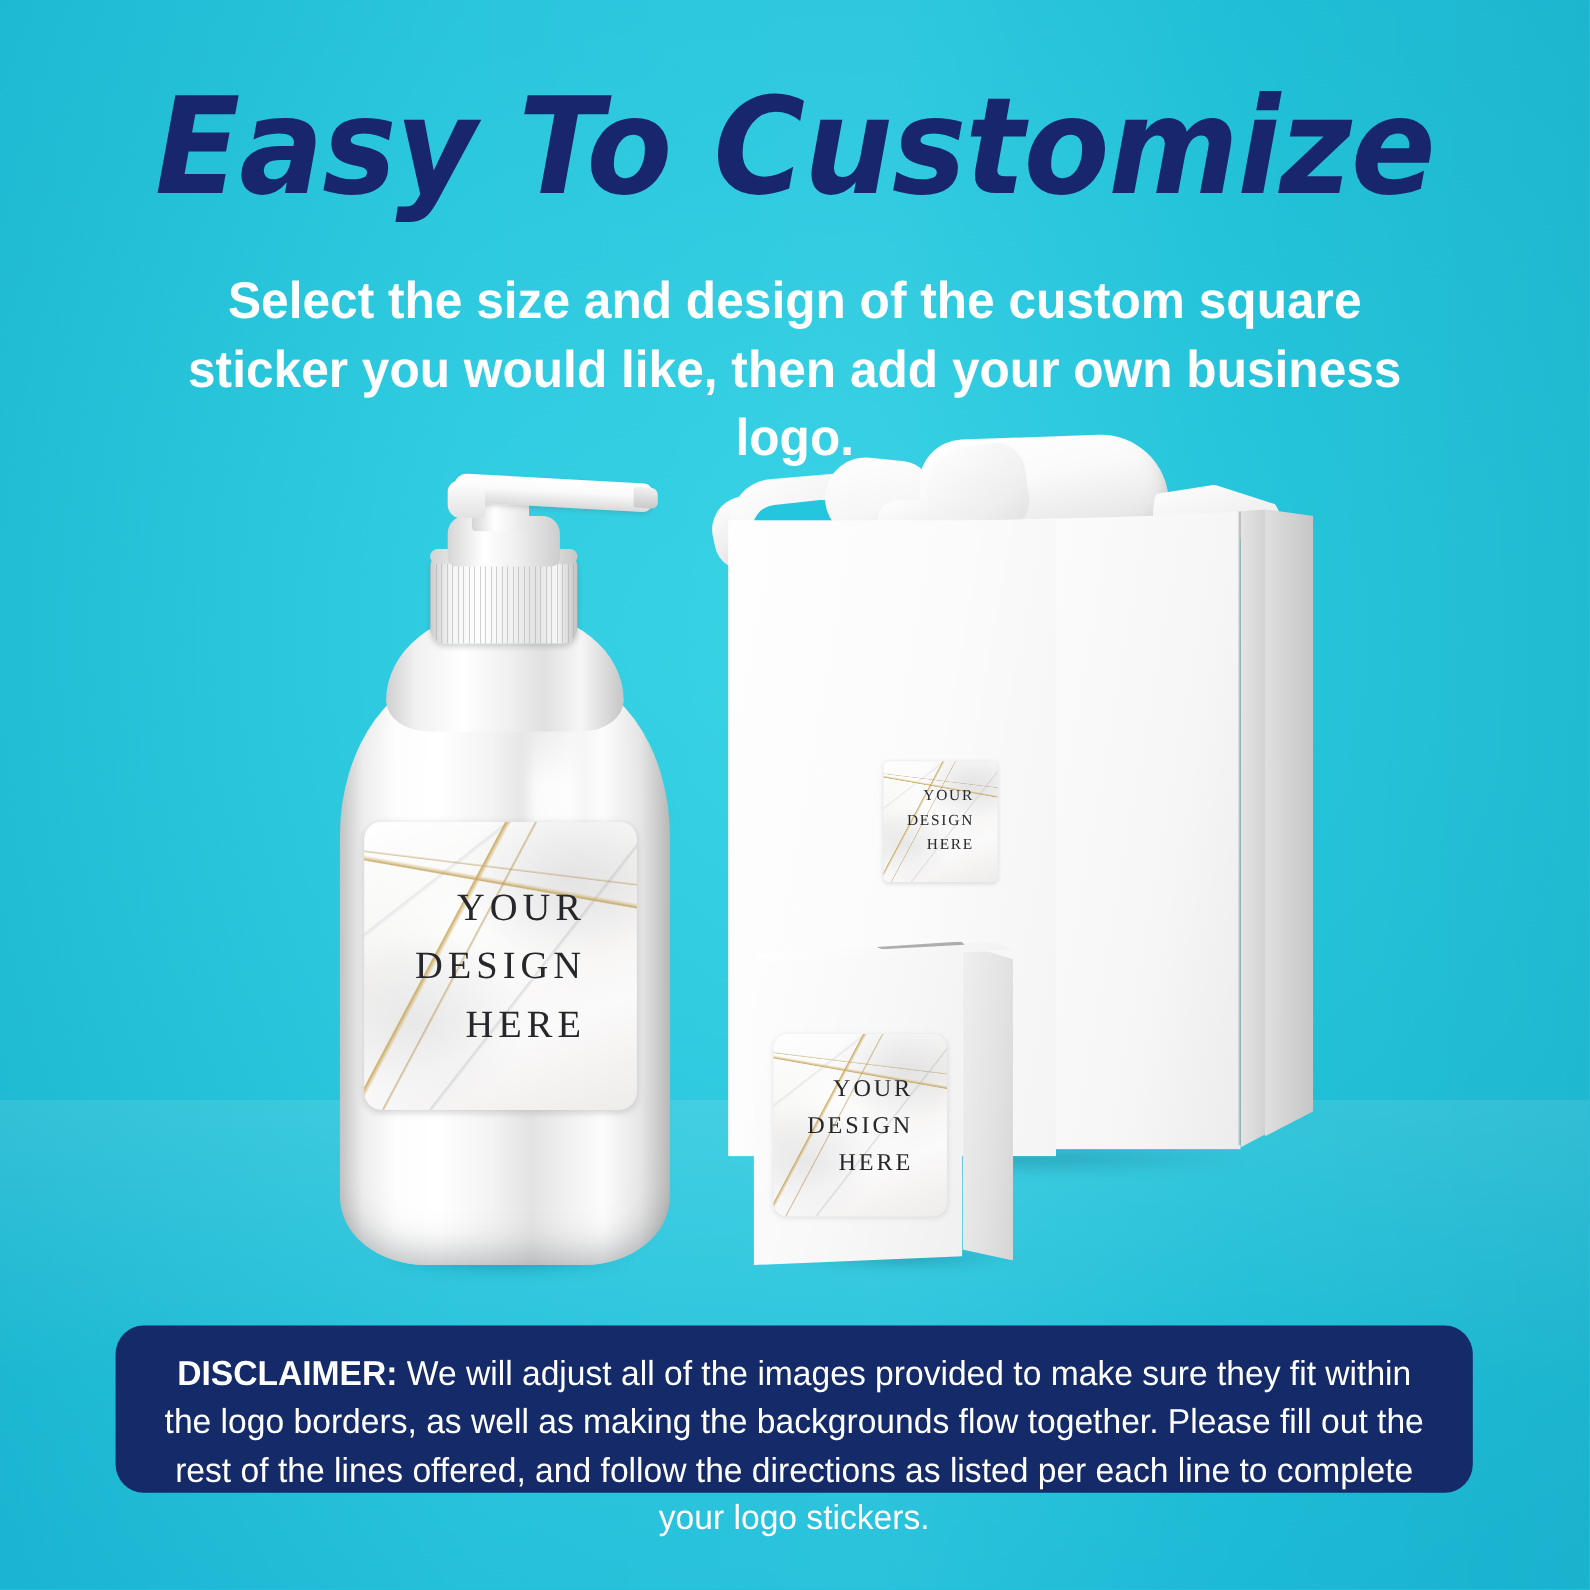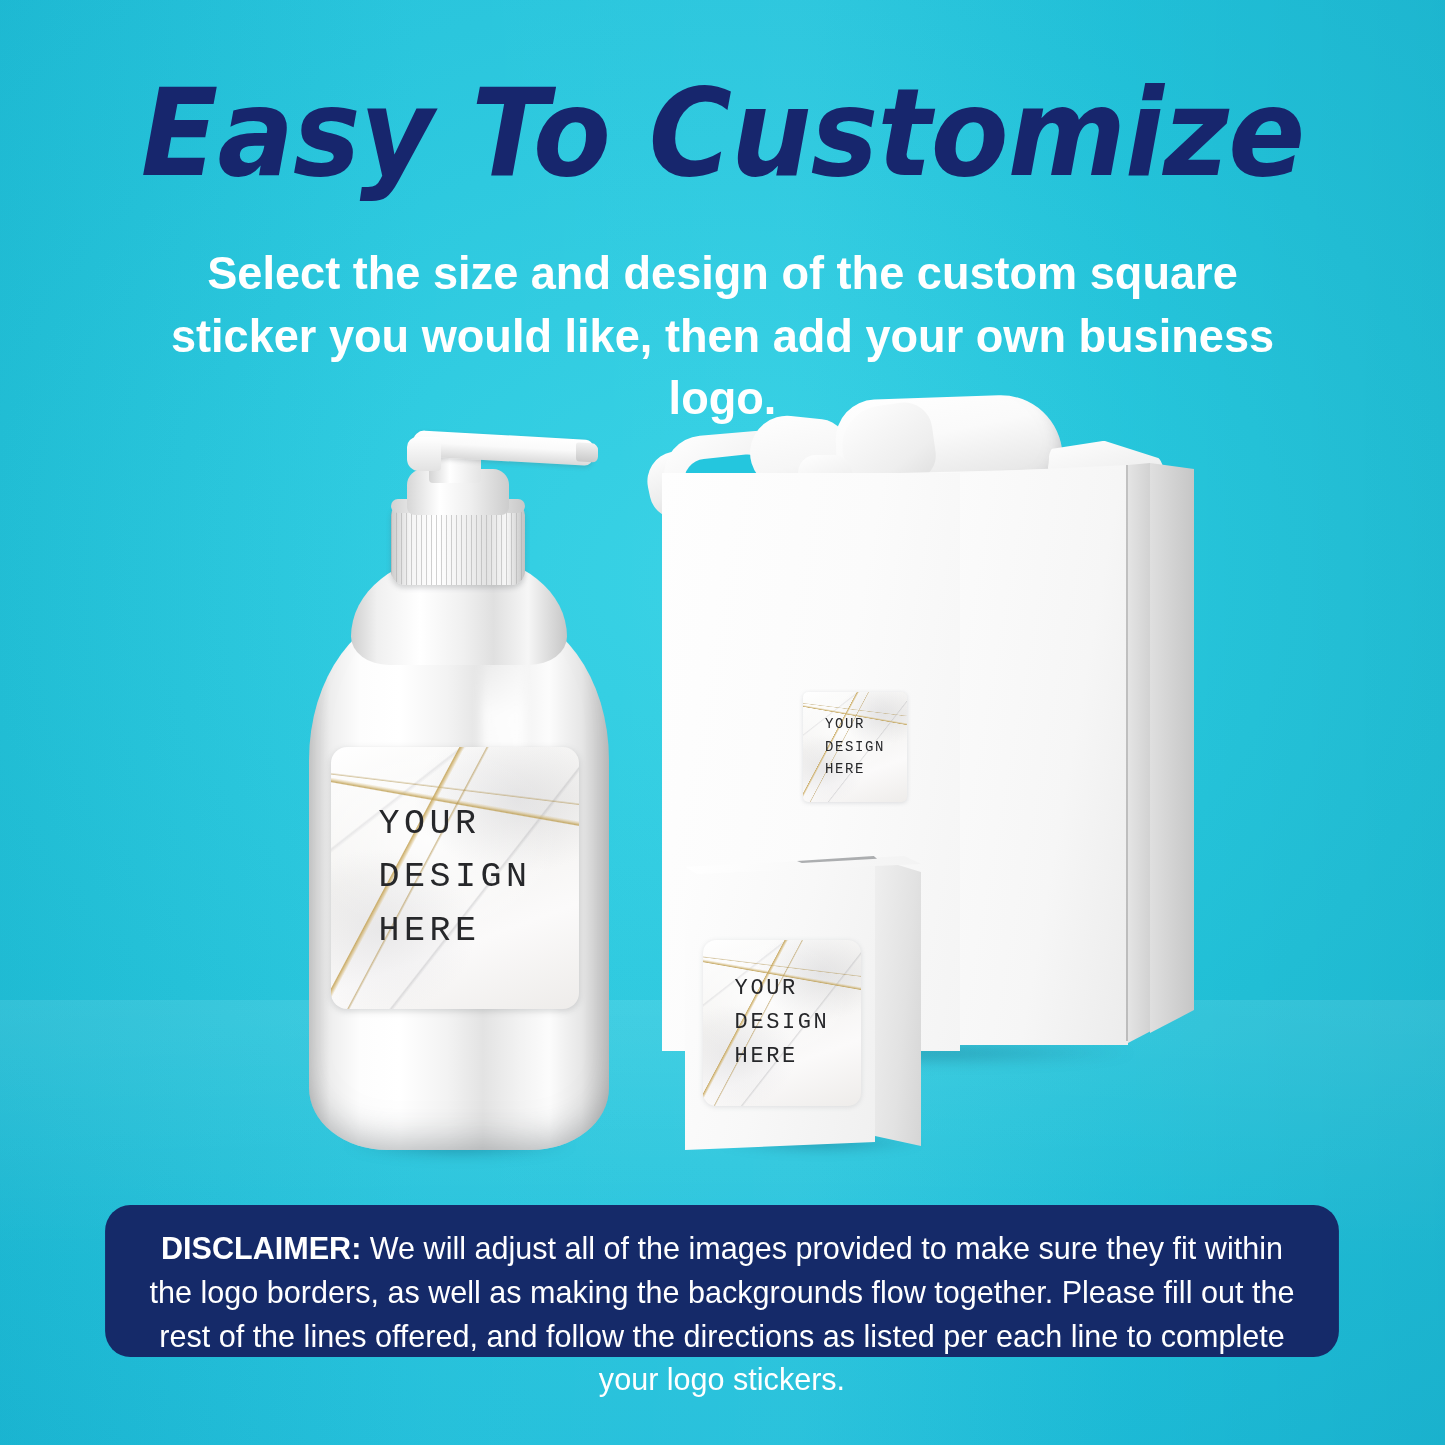--- a/index.html
+++ b/index.html
@@ -82,23 +82,23 @@
       radial-gradient(ellipse 55% 45% at 20% 70%, rgba(190,190,196,0.26), transparent 70%),
       radial-gradient(ellipse 70% 50% at 40% 35%, rgba(255,255,255,0.85), transparent 75%),
       linear-gradient(160deg, #ffffff 0%, #f3f2f0 40%, #fbfafa 70%, #eeecea 100%);
     position: relative;
     overflow: hidden;
     display: flex;
     align-items: center;
     justify-content: center;
   }
   .marble .dl {
-    text-align: left;
+    text-align: right;
     color: #26272a;
-    font-family: Liberation Mono, monospace;
+    font-family: Liberation Serif, serif;
     font-weight: 300;
     text-transform: uppercase;
   }
   .marble .dl div { white-space: nowrap; }
 
   
   #bottle-group { position: absolute; left: 295px; top: 425px; width: 330px; height: 770px; }
 
   #bottle-shadow {
     position: absolute; left: 5px; top: 700px; width: 320px; height: 40px;

